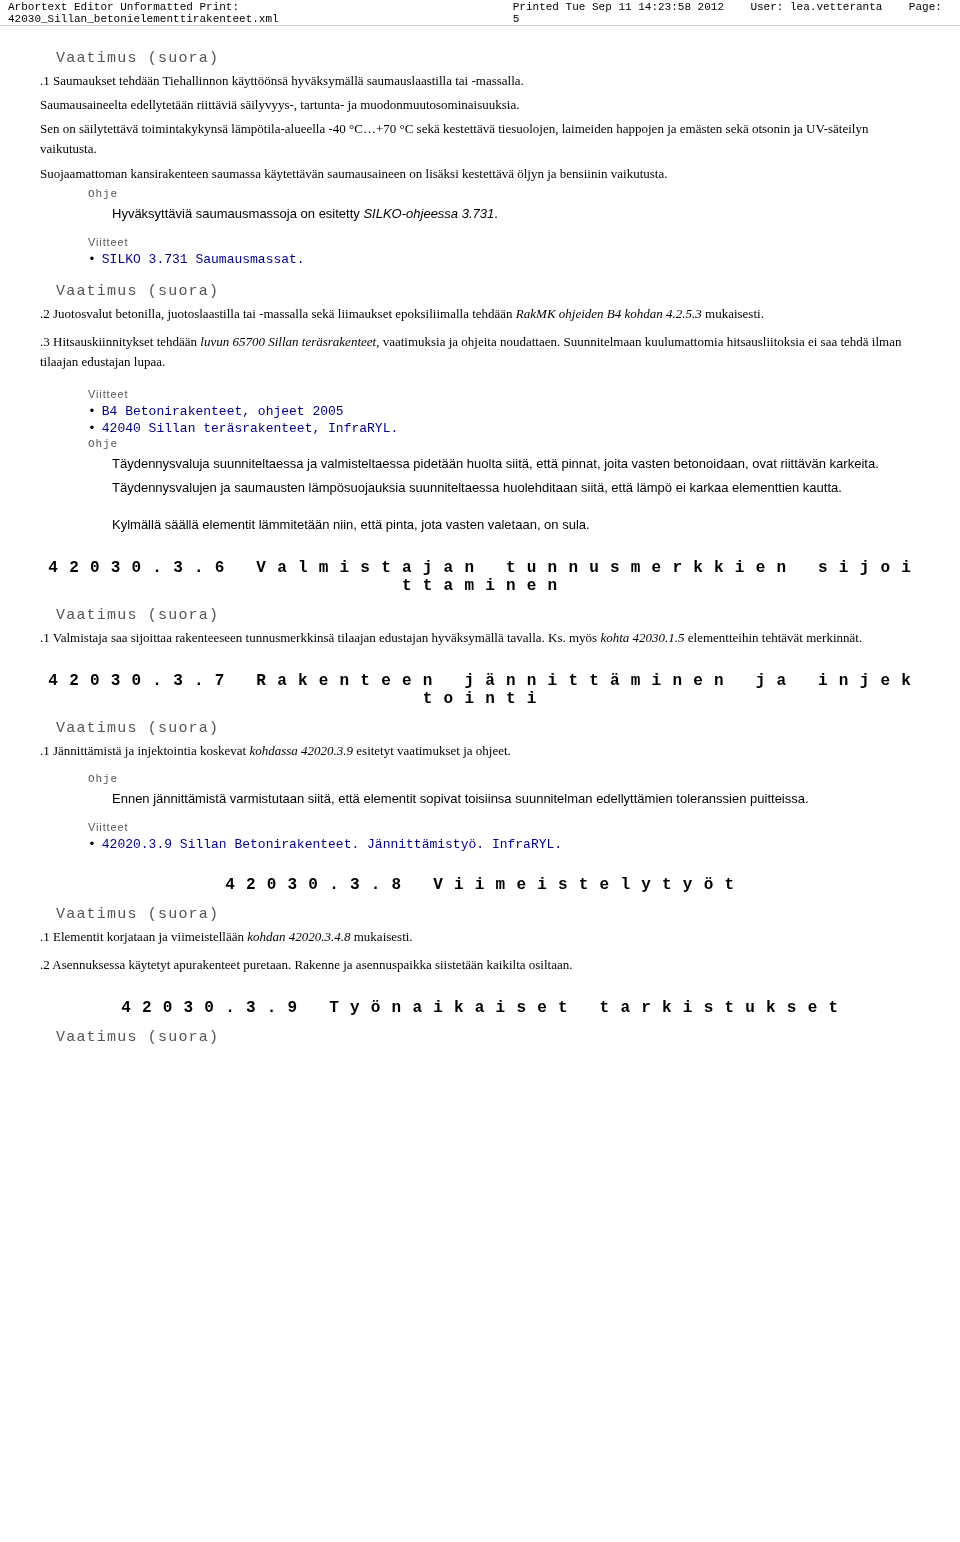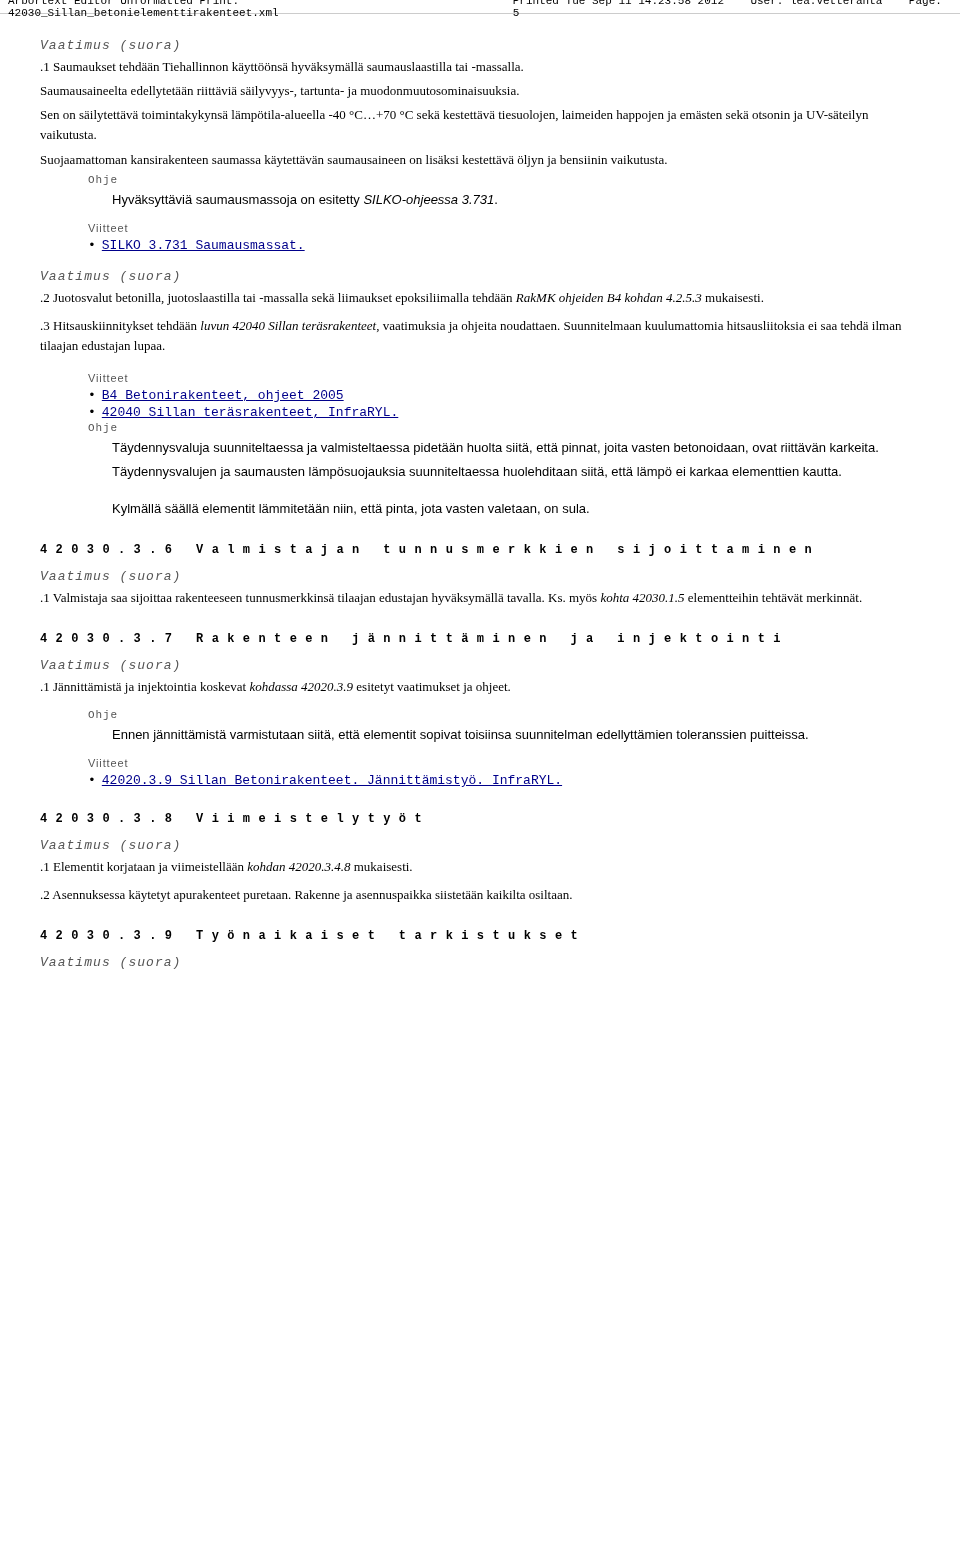--- a/index.html
+++ b/index.html
@@ -13,21 +13,21 @@
     }
     .header-bar {
       background: #fff;
       border-bottom: 1px solid #ccc;
       padding: 2px 8px;
       font-size: 11px;
       color: #000;
       display: flex;
       justify-content: space-between;
       align-items: center;
-      height: 14px;
+      height: 26px;
     }
     .header-left { font-size: 11px; }
     .header-right { font-size: 11px; }
     .content {
       padding: 24px 40px 40px 40px;
     }
     .body-text {
       font-size: 13px;
       line-height: 1.55;
       margin-bottom: 10px;
@@ -53,44 +53,43 @@
     }
     .viitteet-label {
       font-size: 11px;
       color: #555;
       letter-spacing: 0.08em;
       margin-bottom: 2px;
       margin-left: 48px;
       font-family: Liberation Sans, sans-serif;
     }
     .vaatimus-label {
-      font-size: 13px;
+      font-size: 15px;
       color: #555;
       letter-spacing: 0.08em;
       margin-bottom: 4px;
-      margin-left: 0;
-      font-family: 'Courier New', Courier, monospace;
-      font-style: italic;
+      margin-left: 16px;
+      font-family: 'Courier New', Courier, monospace;
     }
     .section-heading {
-      font-size: 12px;
+      font-size: 16px;
       font-weight: bold;
       font-family: 'Courier New', Courier, monospace;
       color: #000;
       letter-spacing: 0.05em;
       margin-top: 24px;
       margin-bottom: 12px;
+      text-align: center;
     }
     .mb4 { margin-bottom: 4px; }
     .mb8 { margin-bottom: 8px; }
     .mb12 { margin-bottom: 12px; }
     .mb16 { margin-bottom: 16px; }
     .bullet-link {
       color: #00008b;
-      text-decoration: underline;
       cursor: pointer;
     }
     .bullet-item {
       display: flex;
       align-items: flex-start;
       margin-left: 48px;
       margin-bottom: 2px;
       font-family: 'Courier New', Courier, monospace;
       font-size: 13px;
     }
@@ -140,21 +139,21 @@
     <div class="bullet-item">
       <span class="bullet-link">SILKO 3.731 Saumausmassat.</span>
     </div>
   </div>
 
   <div class="vaatimus-label mb4" style="margin-top:12px;">Vaatimus (suora)</div>
   <div class="body-text mb8">
     .2 Juotosvalut betonilla, juotoslaastilla tai -massalla sekä liimaukset epoksiliimalla tehdään <em>RakMK ohjeiden B4 kohdan 4.2.5.3</em> mukaisesti.
   </div>
   <div class="body-text mb16">
-    .3 Hitsauskiinnitykset tehdään <em>luvun 42040 Sillan teräsrakenteet</em>, vaatimuksia ja ohjeita noudattaen. Suunnitelmaan kuulumattomia hitsausliitoksia ei saa tehdä ilman tilaajan edustajan lupaa.
+    .3 Hitsauskiinnitykset tehdään <em>luvun 65700 Sillan teräsrakenteet</em>, vaatimuksia ja ohjeita noudattaen. Suunnitelmaan kuulumattomia hitsausliitoksia ei saa tehdä ilman tilaajan edustajan lupaa.
   </div>
 
   <div class="viitteet-label mb4">Viitteet</div>
   <div class="bullet-item">
     <span class="bullet-link">B4 Betonirakenteet, ohjeet 2005</span>
   </div>
   <div class="bullet-item mb8">
     <span class="bullet-link">42040 Sillan teräsrakenteet, InfraRYL.</span>
   </div>
 

